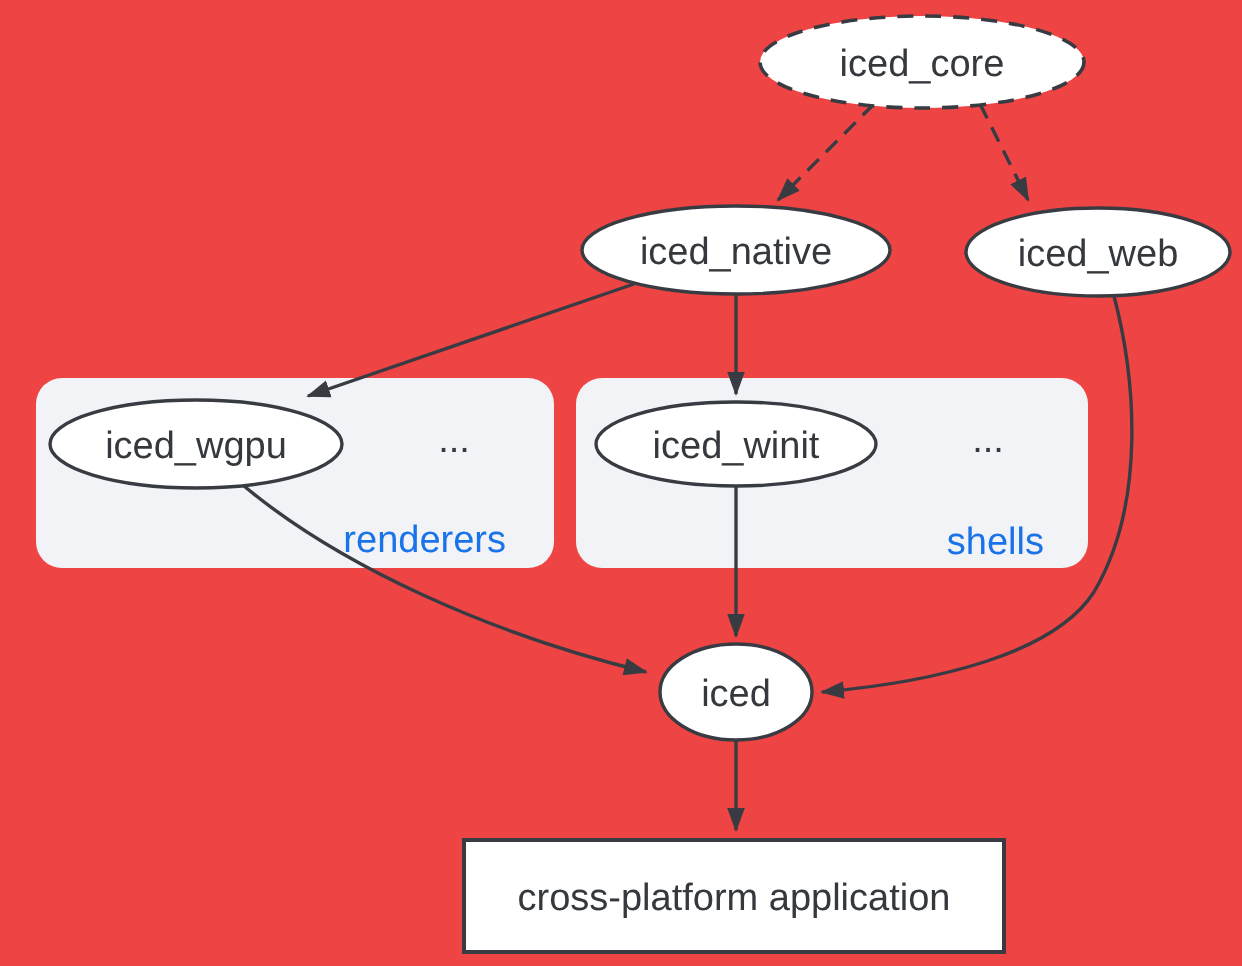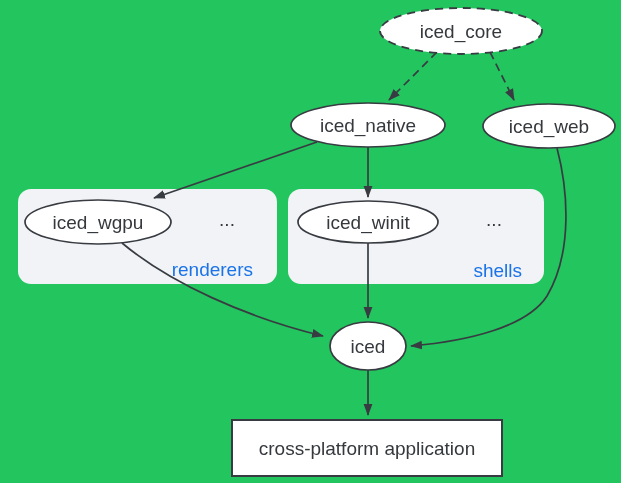--- a/index.html
+++ b/index.html
@@ -1,17 +1,17 @@
 <!DOCTYPE html>
 <html><head>
 <meta charset="utf-8">
 <style>
   html,body{margin:0;padding:0;background:#ffffff;}
   .canvas{
-    width:621px;height:483px;background:#22c55e;overflow:hidden;position:relative;
+    width:621px;height:483px;background:#ef4444;overflow:hidden;position:relative;
   }
   svg{display:block;}
   text{
     font-family:"Liberation Sans", sans-serif;
     font-size:19px;
   }
   .grouplabel{font-size:19px;}
 </style>
 </head>
 <body>

